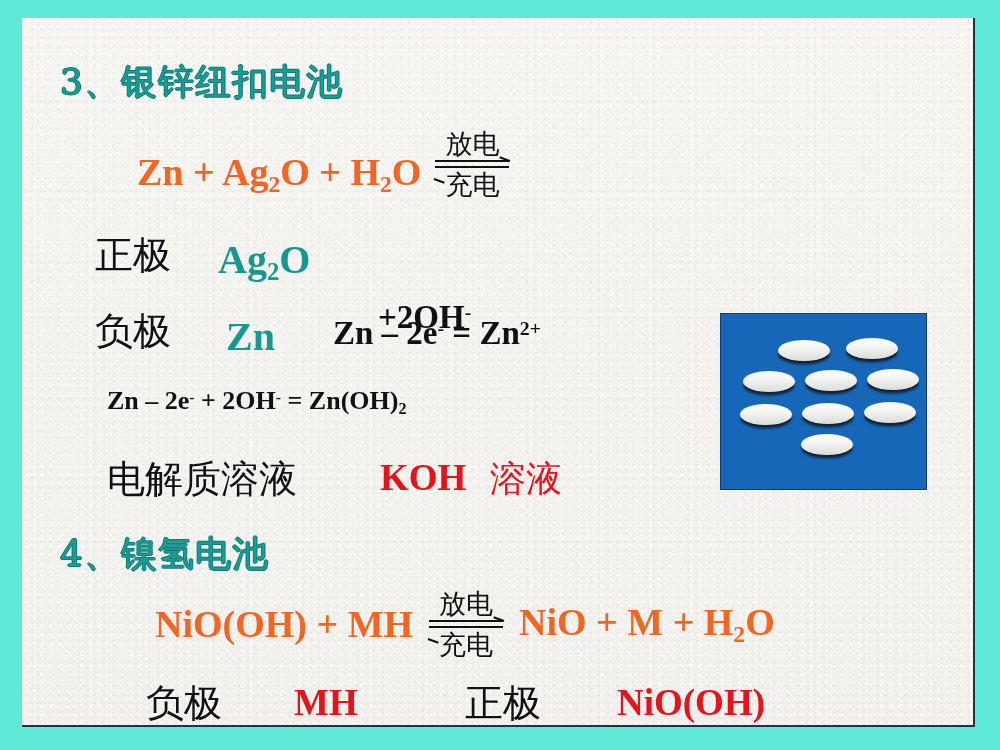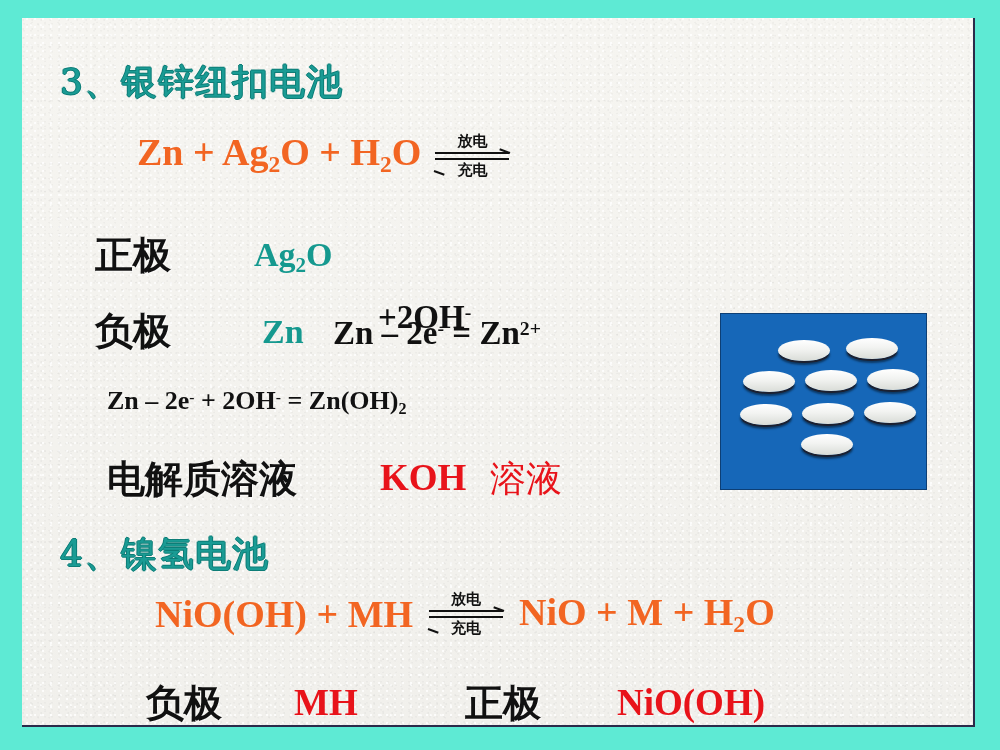--- a/index.html
+++ b/index.html
@@ -68,29 +68,28 @@
   
   .blk {
     color: #111111;
     font-weight: bold;
     font-family: "Liberation Serif", "DejaVu Serif", serif;
   }
   .cjk-blk {
     color: #111111;
     font-family: "DejaVu Serif", "Liberation Serif", serif;
     font-size: 38px;
-    font-weight: 700;
+    font-weight: 400;
     text-shadow: 1px 1px 0 rgba(255,255,255,0.6);
   }
   .teal-sym {
     color: #15998f;
     font-weight: bold;
     font-family: "Liberation Serif", "DejaVu Serif", serif;
-    font-size: 34px;
-    margin-left: 36px;
+    font-size: 40px;
   }
   .red {
     color: #e8131a;
     font-weight: bold;
     font-family: "Liberation Serif", "DejaVu Serif", serif;
   }
   .cjk-red {
     color: #e8131a;
     font-family: "DejaVu Serif", "Liberation Serif", serif;
     font-weight: 400;
@@ -103,22 +102,22 @@
   
   .rxn-arrow {
     display: inline-block;
     text-align: center;
     vertical-align: middle;
     font-family: "DejaVu Sans", "Liberation Sans", sans-serif;
     line-height: 1.0;
   }
   .rxn-arrow .lbl {
     color: #111;
-    font-size: 15px;
-    font-weight: 700;
+    font-size: 27px;
+    font-weight: 400;
     display: block;
     letter-spacing: 0px;
   }
   .rxn-arrow .bars {
     display: block;
     position: relative;
     width: 74px;
     height: 12px;
     margin: 1px 0 1px 0;
   }

